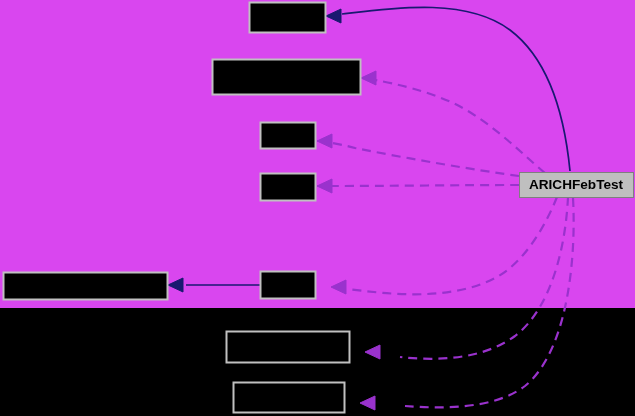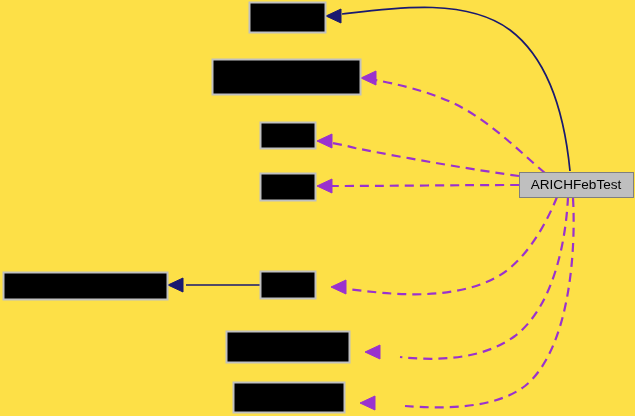--- a/index.html
+++ b/index.html
@@ -9,22 +9,23 @@
   }
   body {
     width: 635px;
     height: 416px;
     overflow: hidden;
     font-family: "Liberation Sans", sans-serif;
   }
   #graph-root {
     position: relative;
     width: 635px;
-    height: 416px;
-    background: #fde047;
+    height: 308px;
+    background: #d946ef;
+    font-weight: bold;
   }
   #graph-svg {
     position: absolute;
     left: 0;
     top: 0;
     width: 635px;
     height: 416px;
     display: block;
   }
   .node-label {

